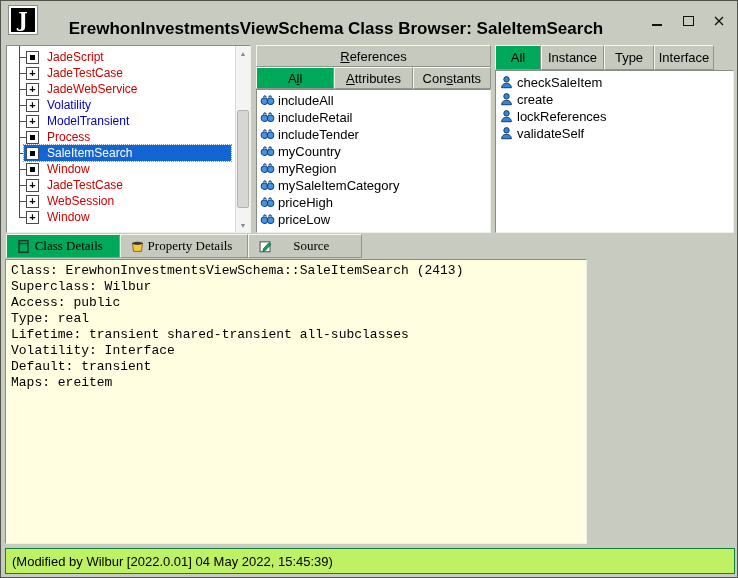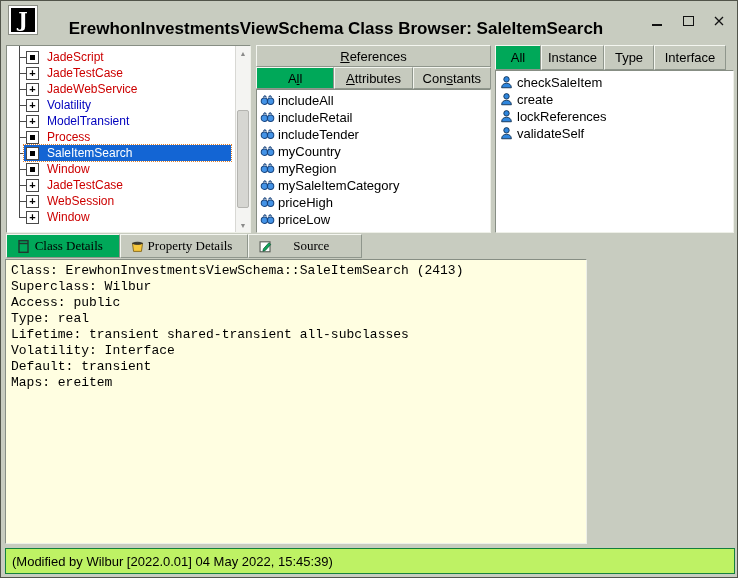--- a/index.html
+++ b/index.html
@@ -67,21 +67,21 @@
   .ref-header{position:absolute;left:0;top:0;right:0;height:22px;}
   .ref-subtabs{position:absolute;left:0;top:22px;right:0;height:22px;display:flex;}
   .ref-subtabs .tab{flex:1;}
   .ref-list{position:absolute;left:0;top:44px;right:0;bottom:0;padding-top:2px;}
   .item{height:17px;display:flex;align-items:center;padding-left:2px;font-size:13px;white-space:nowrap;}
   .ic{width:17px;height:15px;flex:none;display:flex;align-items:center;justify-content:center;margin-right:2px;}
   
   .right-panel{position:absolute;left:494px;top:44px;width:239px;height:188px;}
   .m-tabs{position:absolute;left:0;top:0;right:0;height:25px;display:flex;}
   .m-list{position:absolute;left:0;top:25px;right:0;bottom:0;padding-top:3px;}
-  .w0{width:46px;} .w1{width:63px;} .w2{width:50px;} .w3{width:72px;text-align:right;}
+  .w0{width:46px;} .w1{width:63px;} .w2{width:50px;} .w3{width:60px;text-align:right;}
   
   .detail-tabs{position:absolute;left:5px;top:233px;width:356px;height:24px;display:flex;}
   .detail-tabs .tab{flex:1;justify-content:flex-start;padding-left:8px;}
   .detail-tabs .tlabel{flex:1;text-align:center;padding-right:15px;font-family:Liberation Serif, serif;}
   .detail-tabs .ic{margin-right:2px;}
   
   .details{
     position:absolute;left:4px;top:258px;width:582px;height:285px;
     background:var(--details-bg,#fffee1);
     border:1px solid;border-color:#878e84 #eef0e8 #eef0e8 #878e84;

